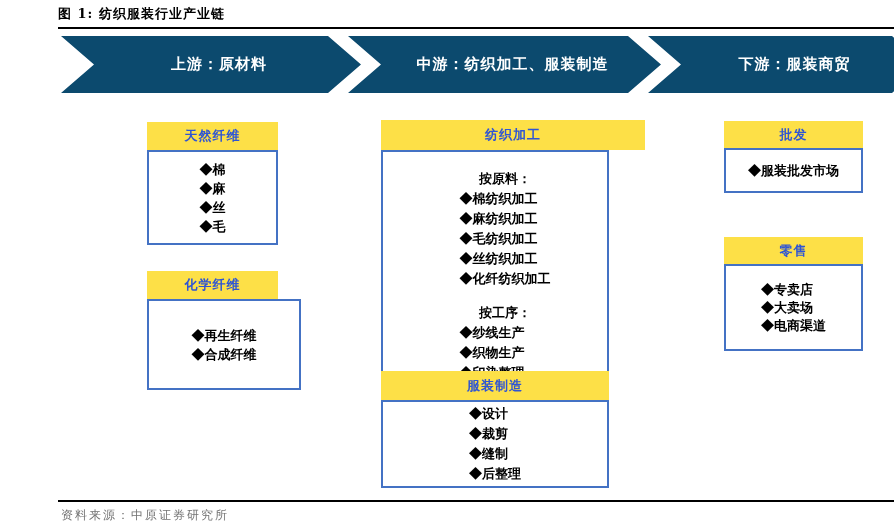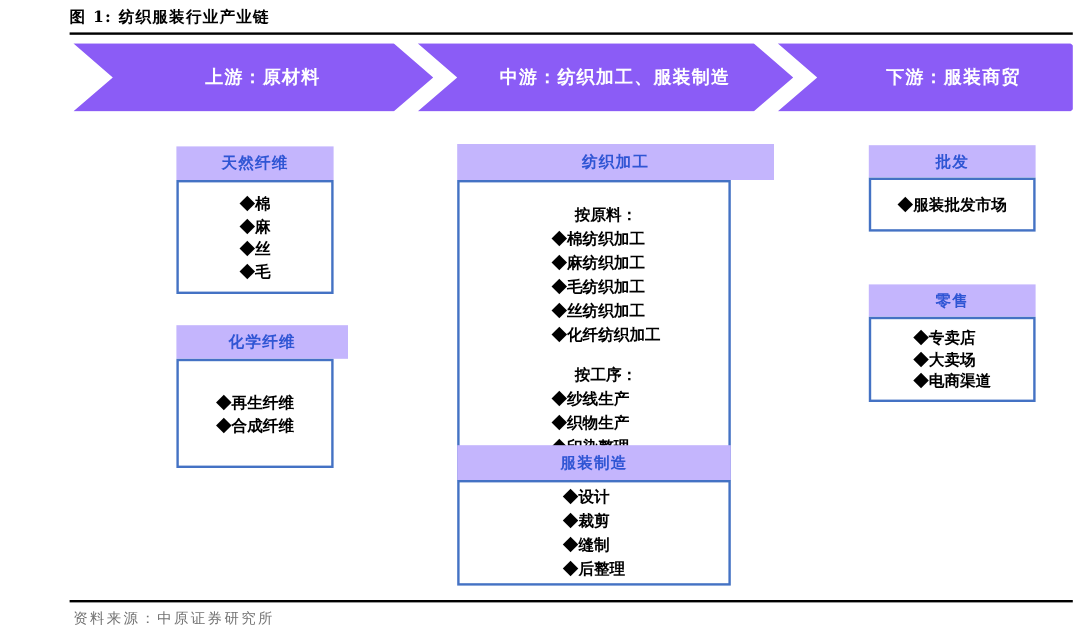--- a/index.html
+++ b/index.html
@@ -15,62 +15,62 @@
   .rule { position:absolute; left:10px; width:874px; height:2px; background:#000; }
   .rule.top { top:27px; }
   .rule.bottom { top:500px; }
   .source-line {
     position:absolute; left:13px; top:507px;
     font-family:"DejaVu Serif", serif;
     font-size:12px; color:#737373; letter-spacing:2px;
   }
   .chevron {
     position:absolute; top:36px; height:57px;
-    background:#8b5cf6; color:#ffffff;
+    background:#0c4a6e; color:#ffffff;
     font-weight:bold; font-size:15px; letter-spacing:1px;
     display:flex; align-items:center; justify-content:center;
     clip-path:polygon(0 0, calc(100% - 33px) 0, 100% 50%, calc(100% - 33px) 100%, 0 100%, 33px 50%);
     padding-left:16px; box-sizing:border-box;
   }
   .chev-1 { left:13px;  width:300px; }
   .chev-2 { left:300px; width:313px; }
   .chev-3 { left:600px; width:277px; }
   .box-header {
-    position:absolute; background:#c4b5fd; color:#2F55D4;
+    position:absolute; background:#fde047; color:#2F55D4;
     font-weight:bold; font-size:13px;
     display:flex; align-items:center; justify-content:center;
     letter-spacing:1px;
   }
   .box-body {
     position:absolute; background:#ffffff; border:2px solid #4472C4;
     box-sizing:border-box; color:#000;
     font-weight:bold; font-size:13px;
     display:flex; align-items:center; justify-content:center;
   }
   .block { text-align:left; line-height:19px; }
   .block.lh20 { line-height:20px; }
   .block.lh18 { line-height:18px; }
   .group-label { text-align:center; }
   .spacer { height:14px; }
 
   
   .hdr-natural  { left:99px;  top:122px; width:131px; height:28px; }
   .bod-natural  { left:99px;  top:150px; width:131px; height:95px; }
-  .hdr-chemical { left:99px;  top:271px; width:143px; height:28px; }
-  .bod-chemical { left:99px;  top:299px; width:131px; height:91px; }
+  .hdr-chemical { left:99px;  top:271px; width:131px; height:28px; }
+  .bod-chemical { left:99px;  top:299px; width:154px; height:91px; }
   
   .hdr-textile  { left:333px; top:120px; width:264px; height:30px; }
   .bod-textile  { left:333px; top:150px; width:228px; height:251px;padding-left:20px; }
   .hdr-garment  { left:333px; top:371px; width:228px; height:29px; }
   .bod-garment  { left:333px; top:400px; width:228px; height:88px; }
   
   .hdr-wholesale{ left:676px; top:121px; width:139px; height:27px; }
   .bod-wholesale{ left:676px; top:148px; width:139px; height:45px; }
   .hdr-retail   { left:676px; top:237px; width:139px; height:27px; }
-  .bod-retail   { left:676px; top:264px; width:139px; height:71px; }
+  .bod-retail   { left:676px; top:264px; width:139px; height:87px; }
 </style>
 </head>
 <body>
 
 <div class="canvas">
 
   <div class="fig-title">图 1: 纺织服装行业产业链</div>
   <div class="rule top"></div>
 
   <div class="chevron chev-1">

